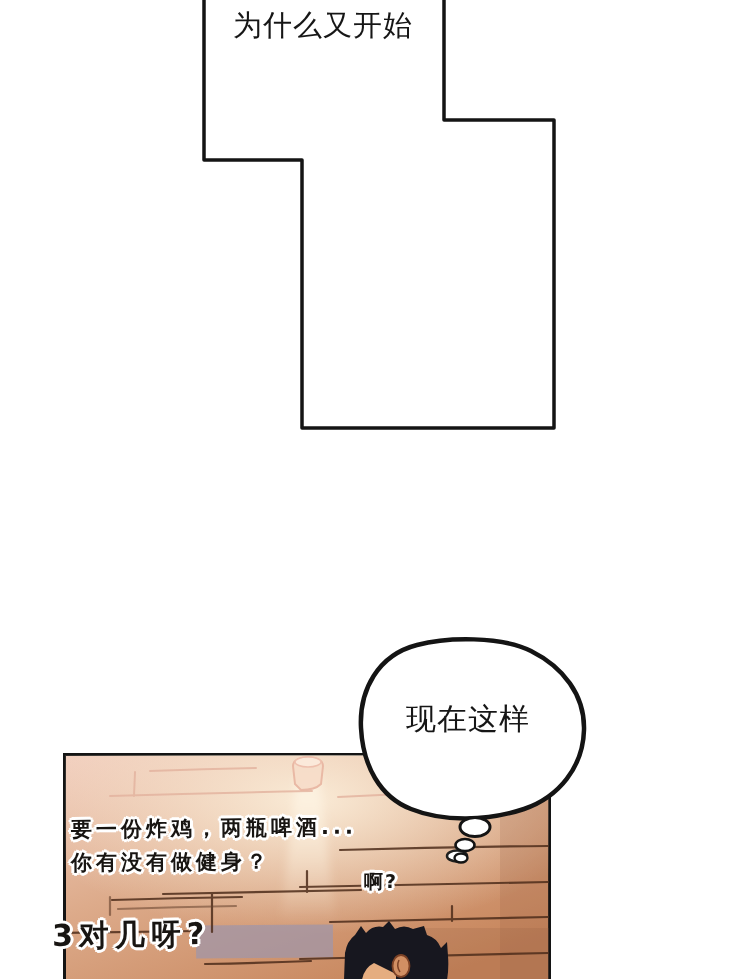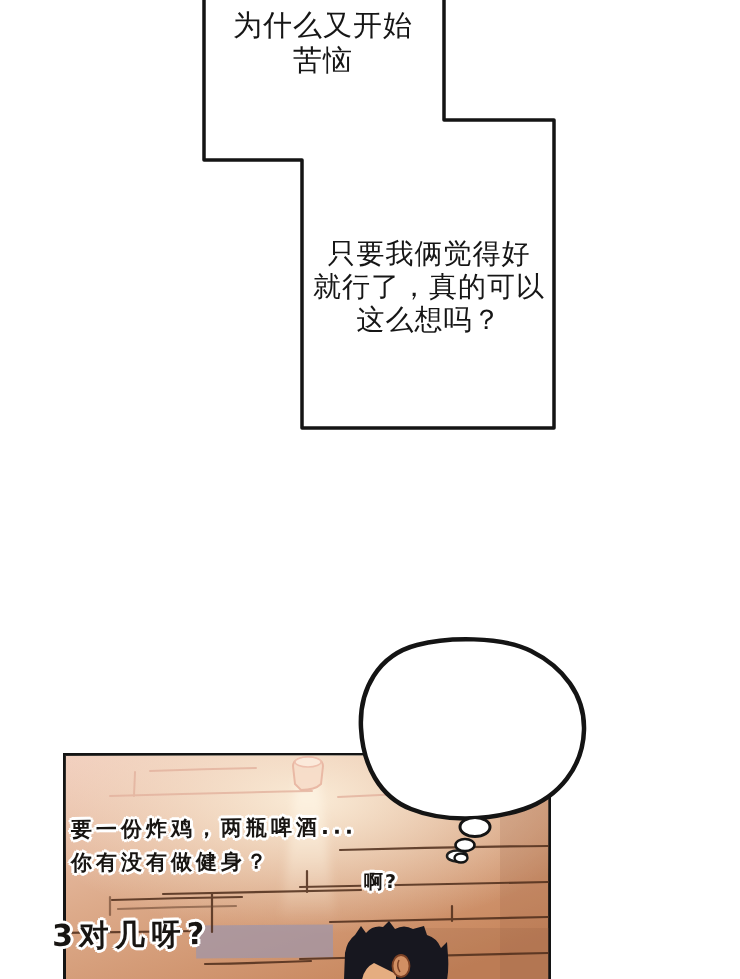--- a/index.html
+++ b/index.html
@@ -126,30 +126,25 @@
       <g>
         <ellipse cx="475" cy="827" rx="15" ry="9.5" fill="#ffffff" stroke="#141414" stroke-width="3"></ellipse>
         <ellipse cx="465" cy="845" rx="9.5" ry="6" fill="#ffffff" stroke="#141414" stroke-width="2.6"></ellipse>
         <ellipse cx="461" cy="858" rx="6.5" ry="4.5" fill="#ffffff" stroke="#141414" stroke-width="2.4"></ellipse>
       </g>
     </g>
   </svg>
 
   <div class="txt bubble-text bt-top">
     <div>为什么又开始</div>
-    <div>苦恼</div>
   </div>
 
-  <div class="txt bubble-text bt-q">
-    <div>只要我俩觉得好</div>
-    <div>就行了，真的可以</div>
-    <div>这么想吗？</div>
-  </div>
 
   <div class="txt bubble-text bt-th">
+    <div>现在这样</div>
   </div>
 
   <div class="txt hand hand-1">要一份炸鸡，两瓶啤酒...</div>
   <div class="txt hand hand-2">你有没有做健身？</div>
   <div class="txt hand hand-3">啊?</div>
   <div class="txt hand hand-4">3对几呀?</div>
 
 </div>
 
 </body></html>

